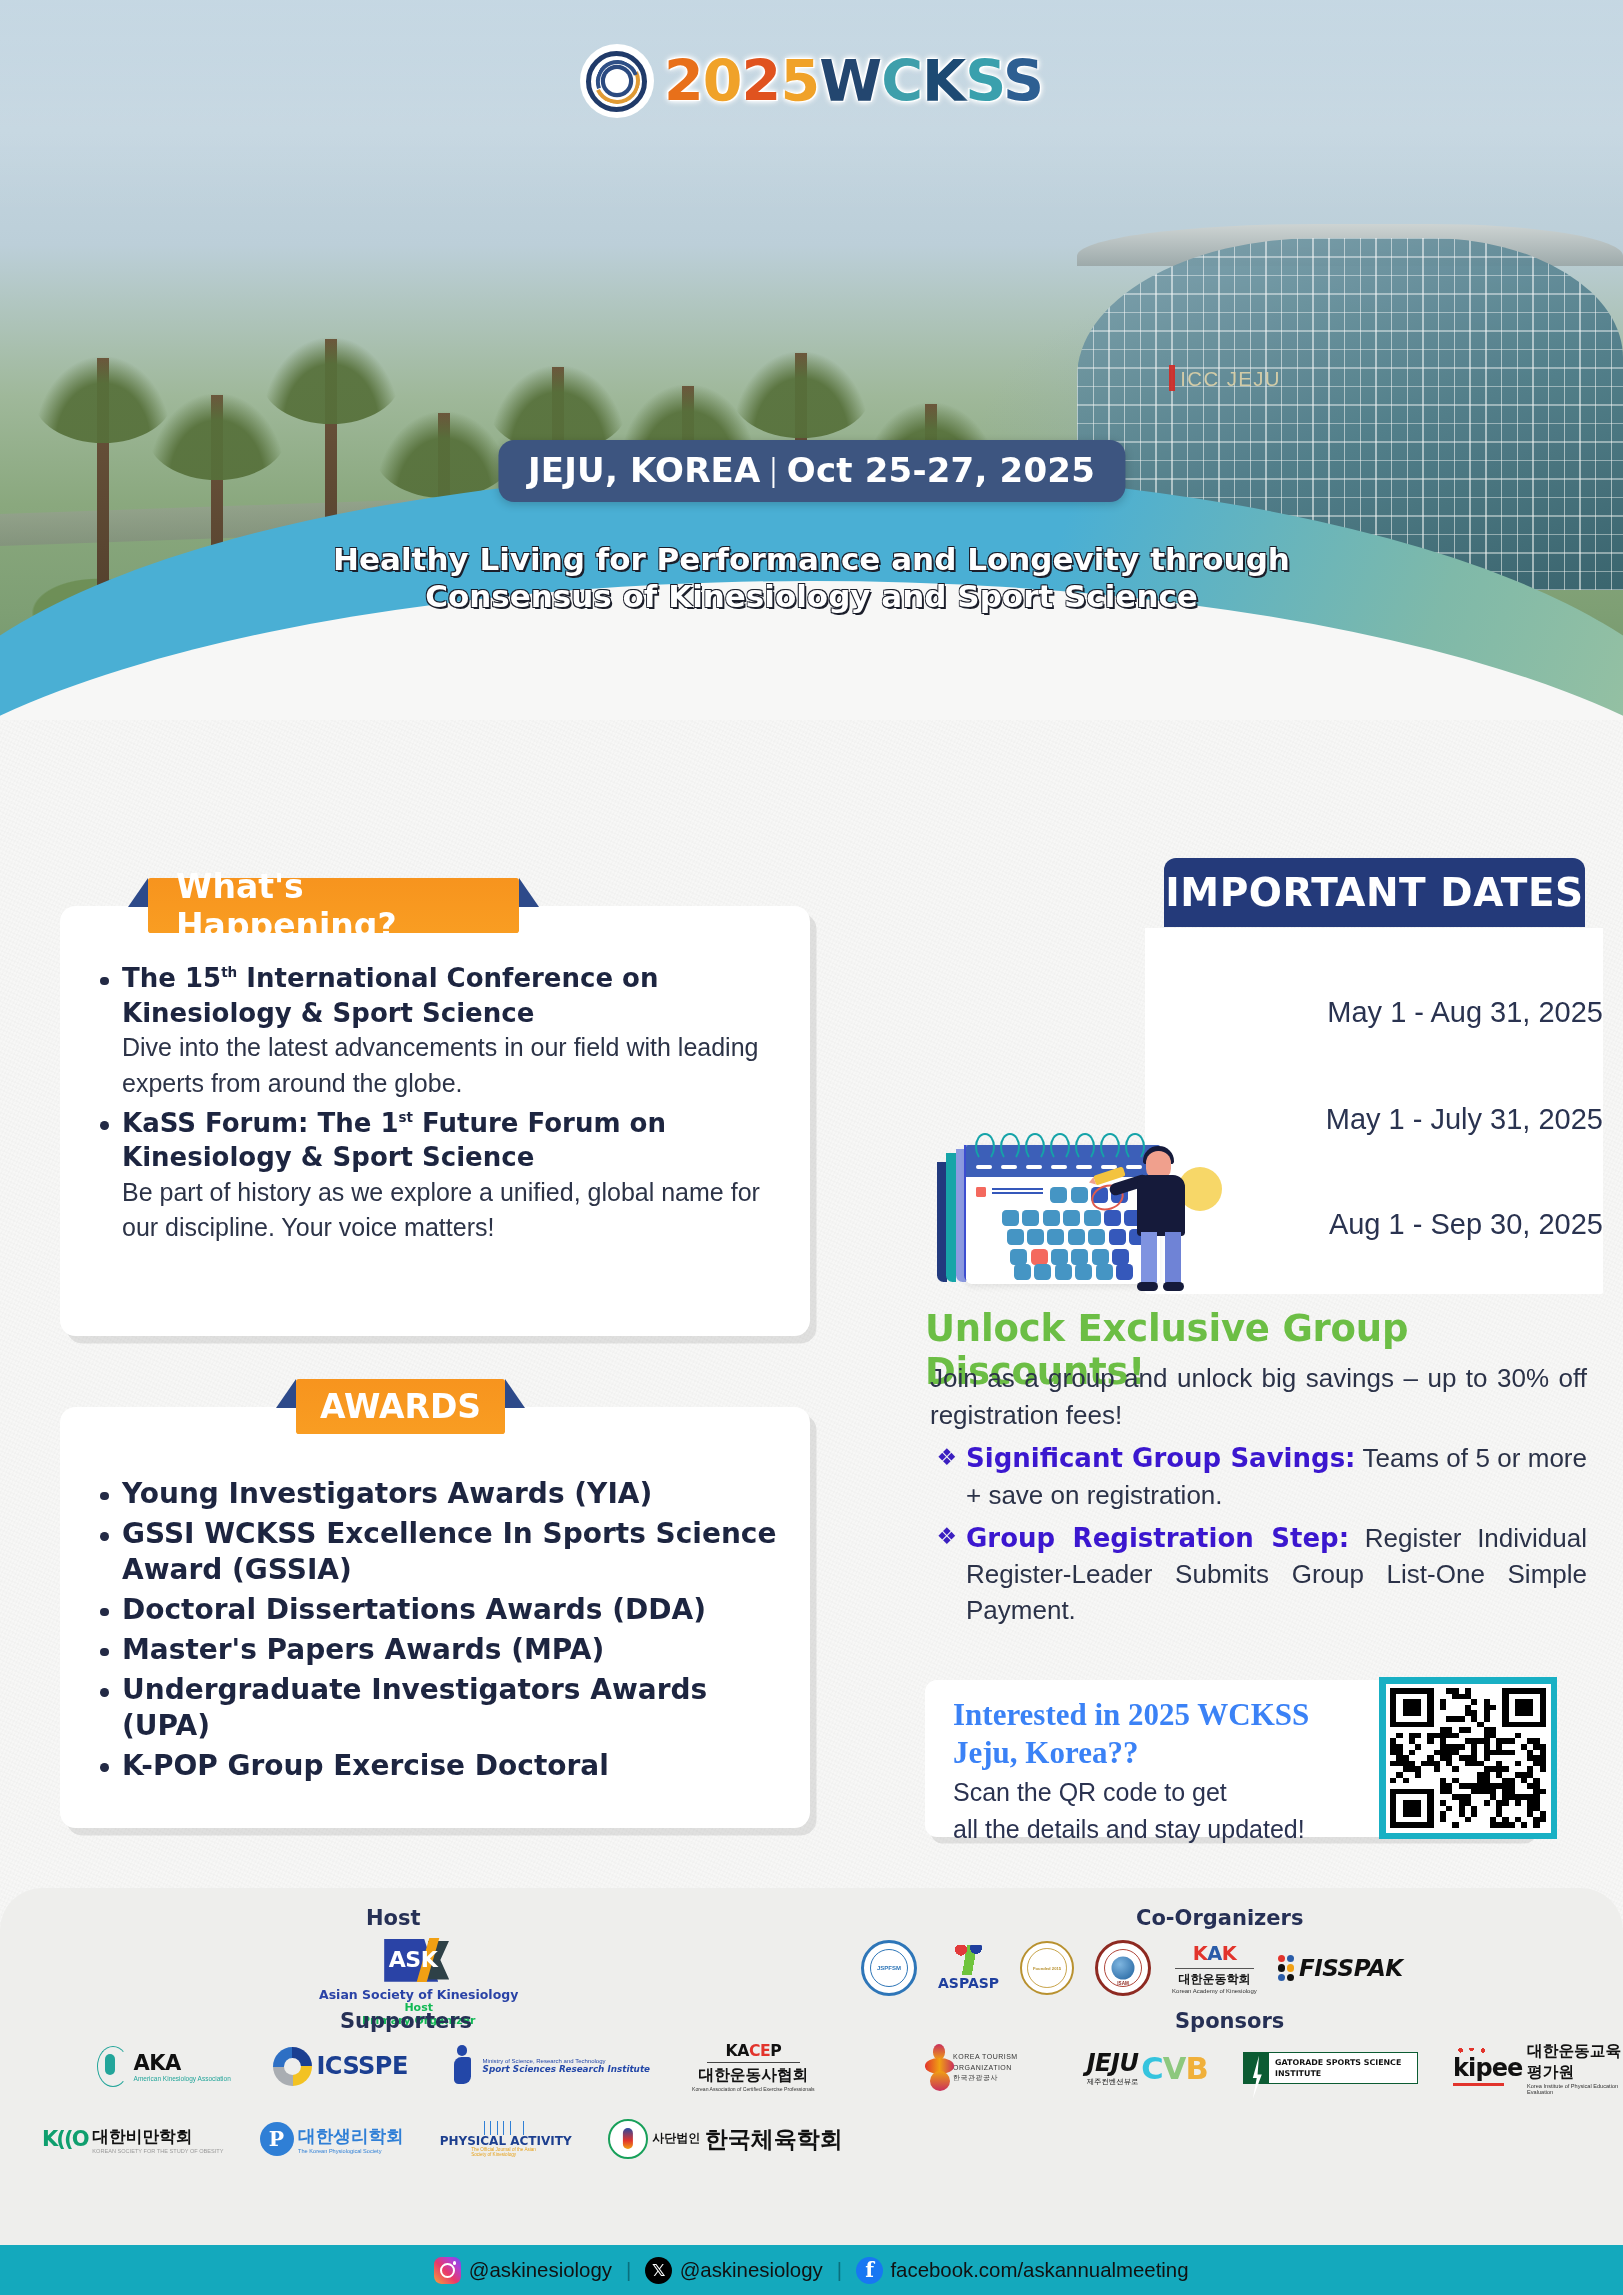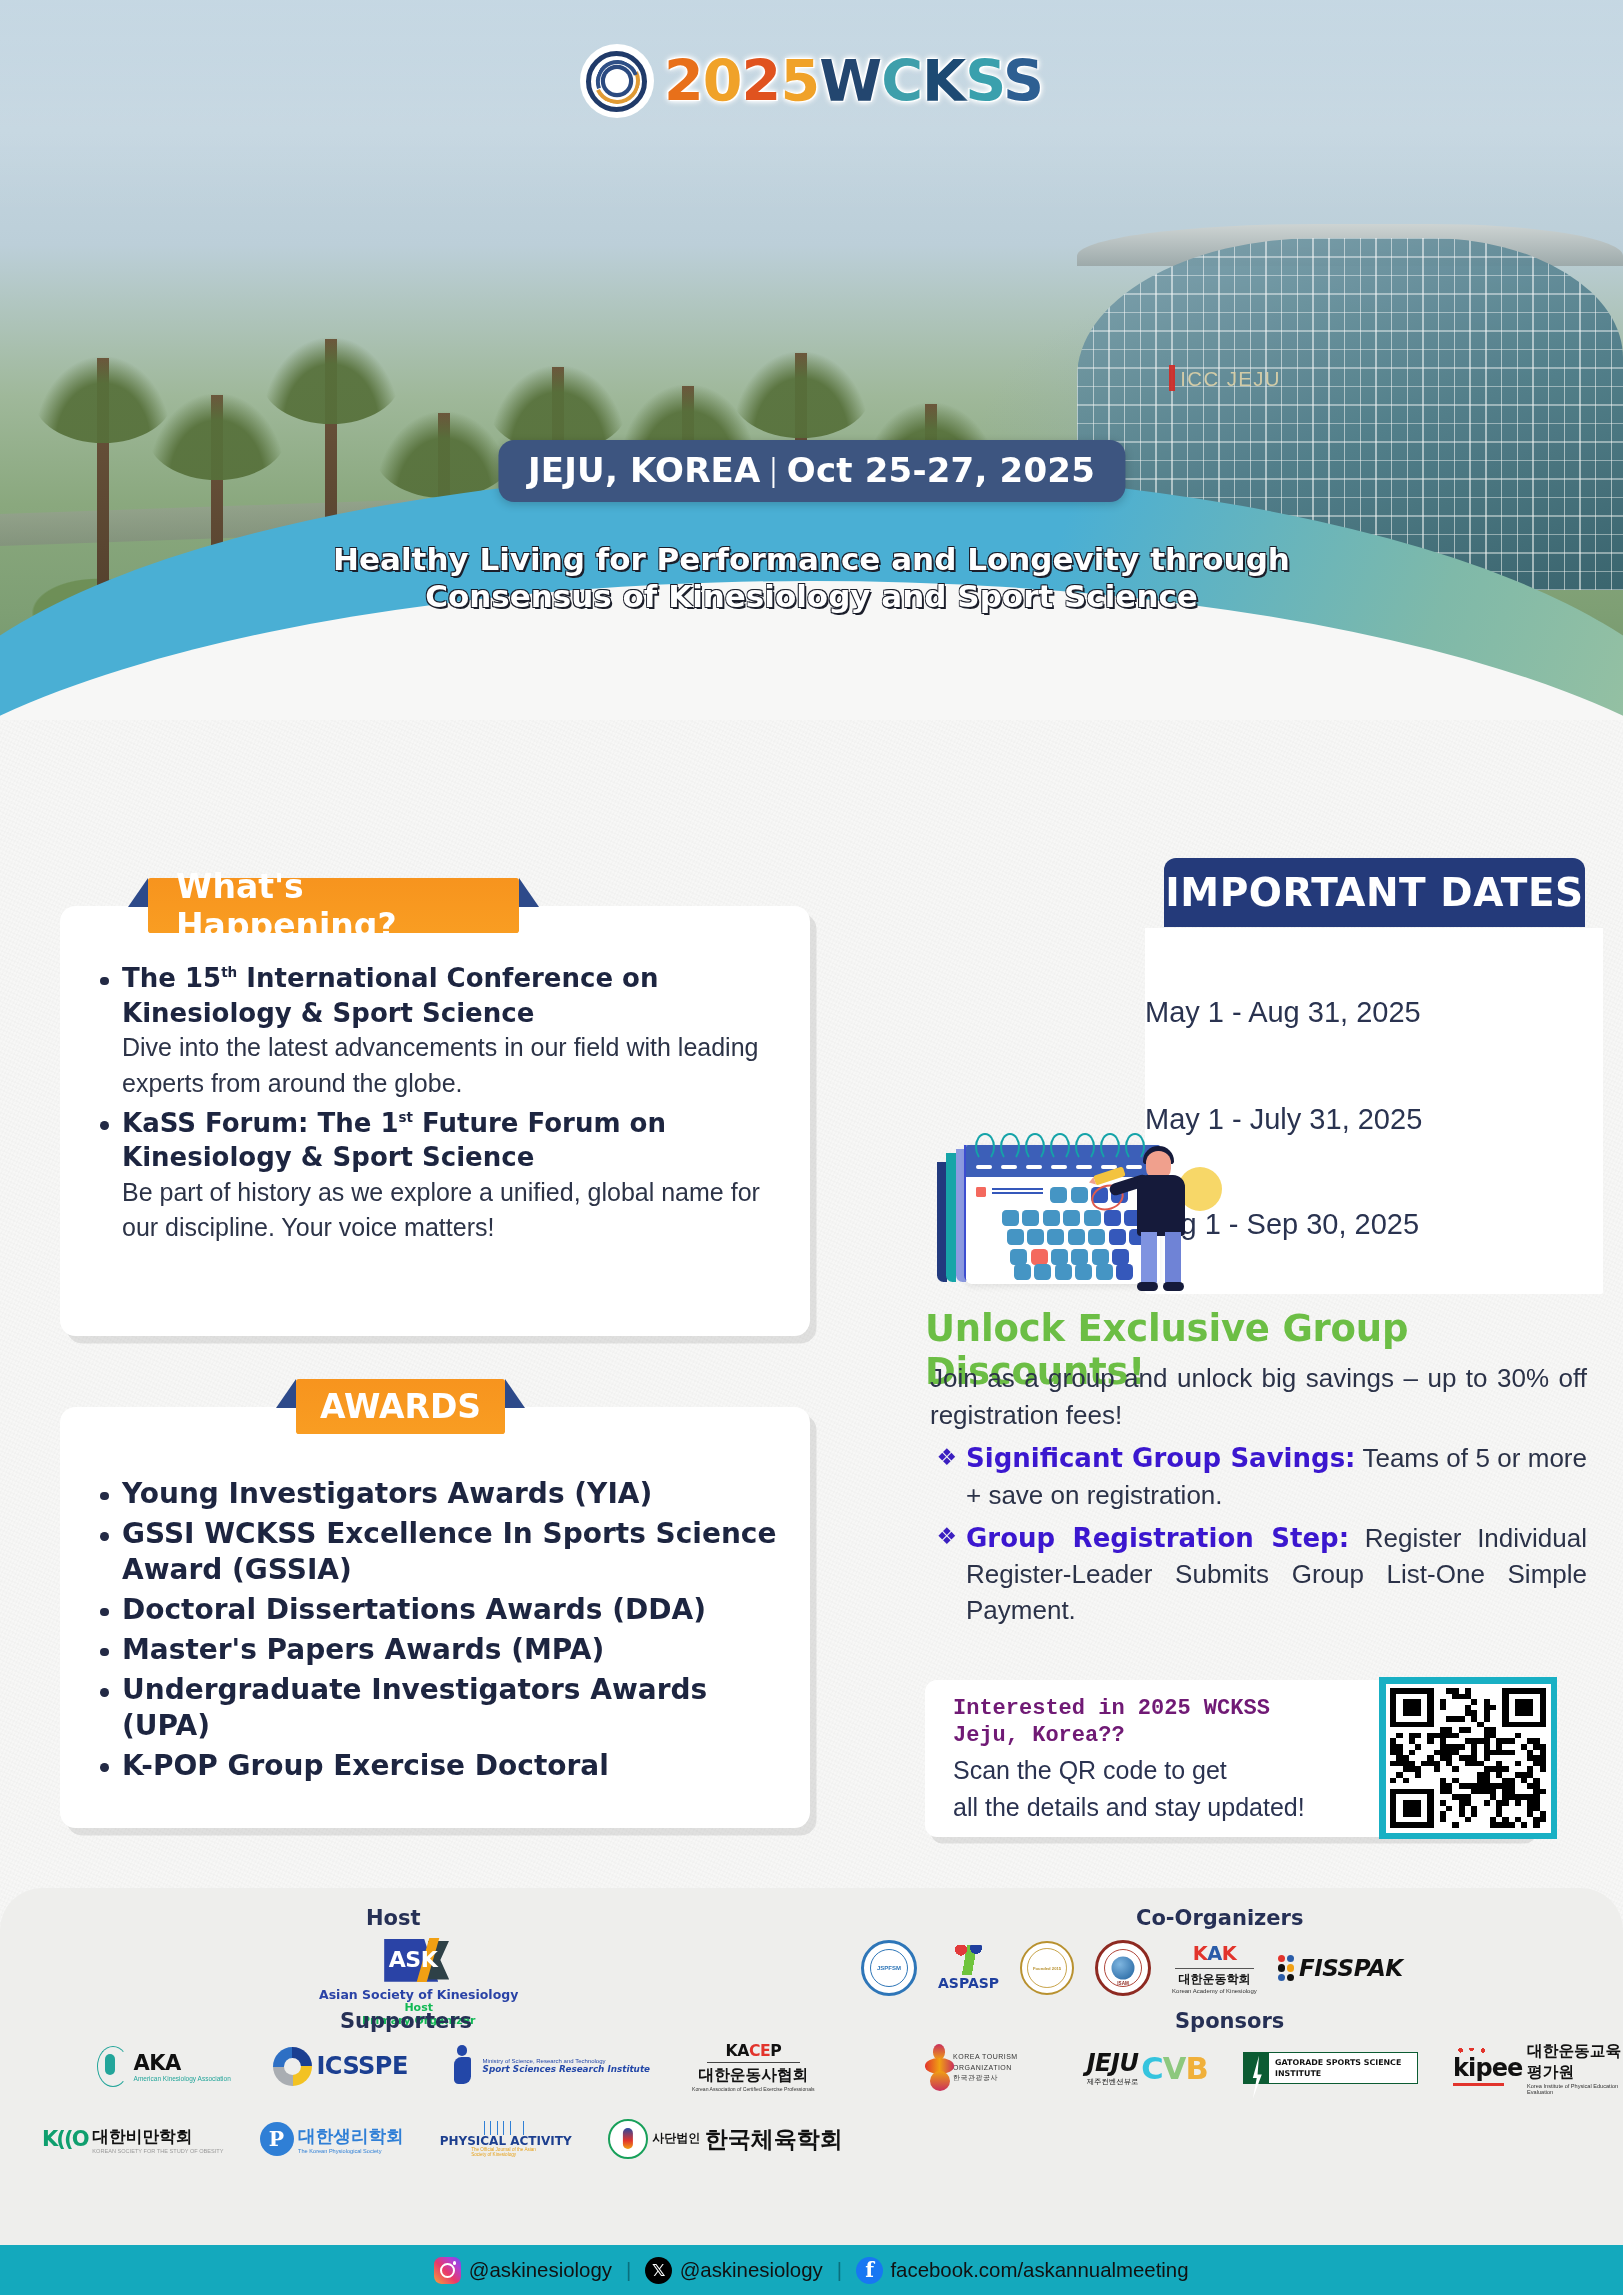--- a/index.html
+++ b/index.html
@@ -114,21 +114,21 @@
   .aw-txt{font-family:"DejaVu Sans",sans-serif;font-weight:bold;font-size:28px;line-height:1.27;color:#1d2540;}
 
   
   .dates-head{position:absolute;left:1164px;top:858px;width:421px;height:69px;background:#243a7a;
      border-radius:12px 12px 0 0;display:flex;align-items:center;justify-content:center;
      color:#fff;font-family:"DejaVu Sans",sans-serif;font-weight:bold;font-size:39px;letter-spacing:0.5px;}
   .dates-panel{position:absolute;left:1145px;top:928px;width:458px;height:366px;background:#fff;border-radius:0 0 1.9px 1.9px;}
   .pill{position:absolute;background:#f7dc77;border-radius:24px;height:49px;display:flex;align-items:center;justify-content:center;
      color:#1d2540;font-family:"DejaVu Sans",sans-serif;font-weight:bold;font-size:29px;padding:0 18.5px;white-space:nowrap;}
   .pill .dot{width:10.2px;height:10.2px;border-radius:50%;background:#1d2540;margin-right:10.2px;flex:none;}
-  .date-val{position:absolute;color:#2a3350;font-family:"Liberation Sans",sans-serif;font-weight:300;font-size:29px;text-align:left;width:100%;}
+  .date-val{position:absolute;color:#2a3350;font-family:"Liberation Sans",sans-serif;font-weight:300;font-size:29px;text-align:right;width:100%;}
 
   
   .cal{position:absolute;left:937px;top:1127px;width:259px;height:162px;}
   .cal-pages{position:absolute;left:0;top:18.5px;width:42px;height:136px;}
   .cal-pages i{position:absolute;bottom:0;width:10.2px;border-radius:0 0 0 6.5px;}
   .cal-body{position:absolute;left:29px;top:17.6px;width:194px;height:139px;background:#fff;border-radius:1.9px 1.9px 5.6px 5.6px;
      box-shadow:0 2.8px 6.5px rgba(0,0,0,.08);}
   .cal-head{position:absolute;left:0;top:0;width:100%;height:32px;background:#3c5fb8;border-radius:1.9px 1.9px 0 0;}
   .cal-head i{position:absolute;top:20.4px;width:15.7px;height:4.2px;border-radius:1.9px;background:#fff;}
   .ring{position:absolute;top:-12px;width:15.7px;height:24px;border:2.8px solid #14a3a8;border-radius:50%;border-bottom-color:transparent;}
@@ -158,21 +158,21 @@
   ul.gd-list{list-style:none;margin:6.5px 0 0;padding:0;}
   ul.gd-list>li{position:relative;padding-left:36px;margin-bottom:6.5px;
      font-family:"Liberation Sans",sans-serif;font-weight:300;font-size:26px;line-height:1.40;color:#2b3248;text-align:justify;}
   ul.gd-list>li::before{content:"\2756";position:absolute;left:6.5px;top:0.9px;color:#3b1fc0;font-size:23px;}
   ul.gd-list b{font-family:"DejaVu Sans",sans-serif;font-weight:bold;color:#3b17cf;}
 
   
   .qr-card{position:absolute;left:925px;top:1680px;width:606px;height:157px;background:#fff;border-radius:12px;
      box-shadow:5.6px 6.5px 0 rgba(0,0,0,.09);}
   .qr-text{position:absolute;left:28px;top:15.7px;width:393px;}
-  .qr-hl{font-family:Liberation Mono, monospace;font-weight:bold;font-size:22px;line-height:1.22;color:#701a75;}
+  .qr-hl{font-family:Liberation Serif, serif;font-weight:bold;font-size:31px;line-height:1.22;color:#3b82f6;}
   .qr-sub{margin-top:4.6px;font-family:"Liberation Sans",sans-serif;font-weight:300;font-size:25px;line-height:1.28;color:#2a3250;}
   .qr-box{position:absolute;left:1379px;top:1677px;width:178px;height:162px;background:#19b0c4;padding:6.5px;box-sizing:border-box;}
   .qr-inner{width:100%;height:100%;background:#fff;padding:4.6px;box-sizing:border-box;}
   .qr-grid{width:100%;height:100%;display:grid;grid-template-columns:repeat(25,1fr);grid-template-rows:repeat(25,1fr);}
   .qr-grid i{background:#000;}
 
   
   .footer{position:absolute;left:0;top:1888px;width:1623px;height:357px;background:#eeeeec;border-radius:42px 42px 0 0;}
   .f-h{position:absolute;font-family:"DejaVu Sans",sans-serif;font-weight:bold;font-size:21px;color:#263055;}
   .logos{position:absolute;display:flex;align-items:center;}

